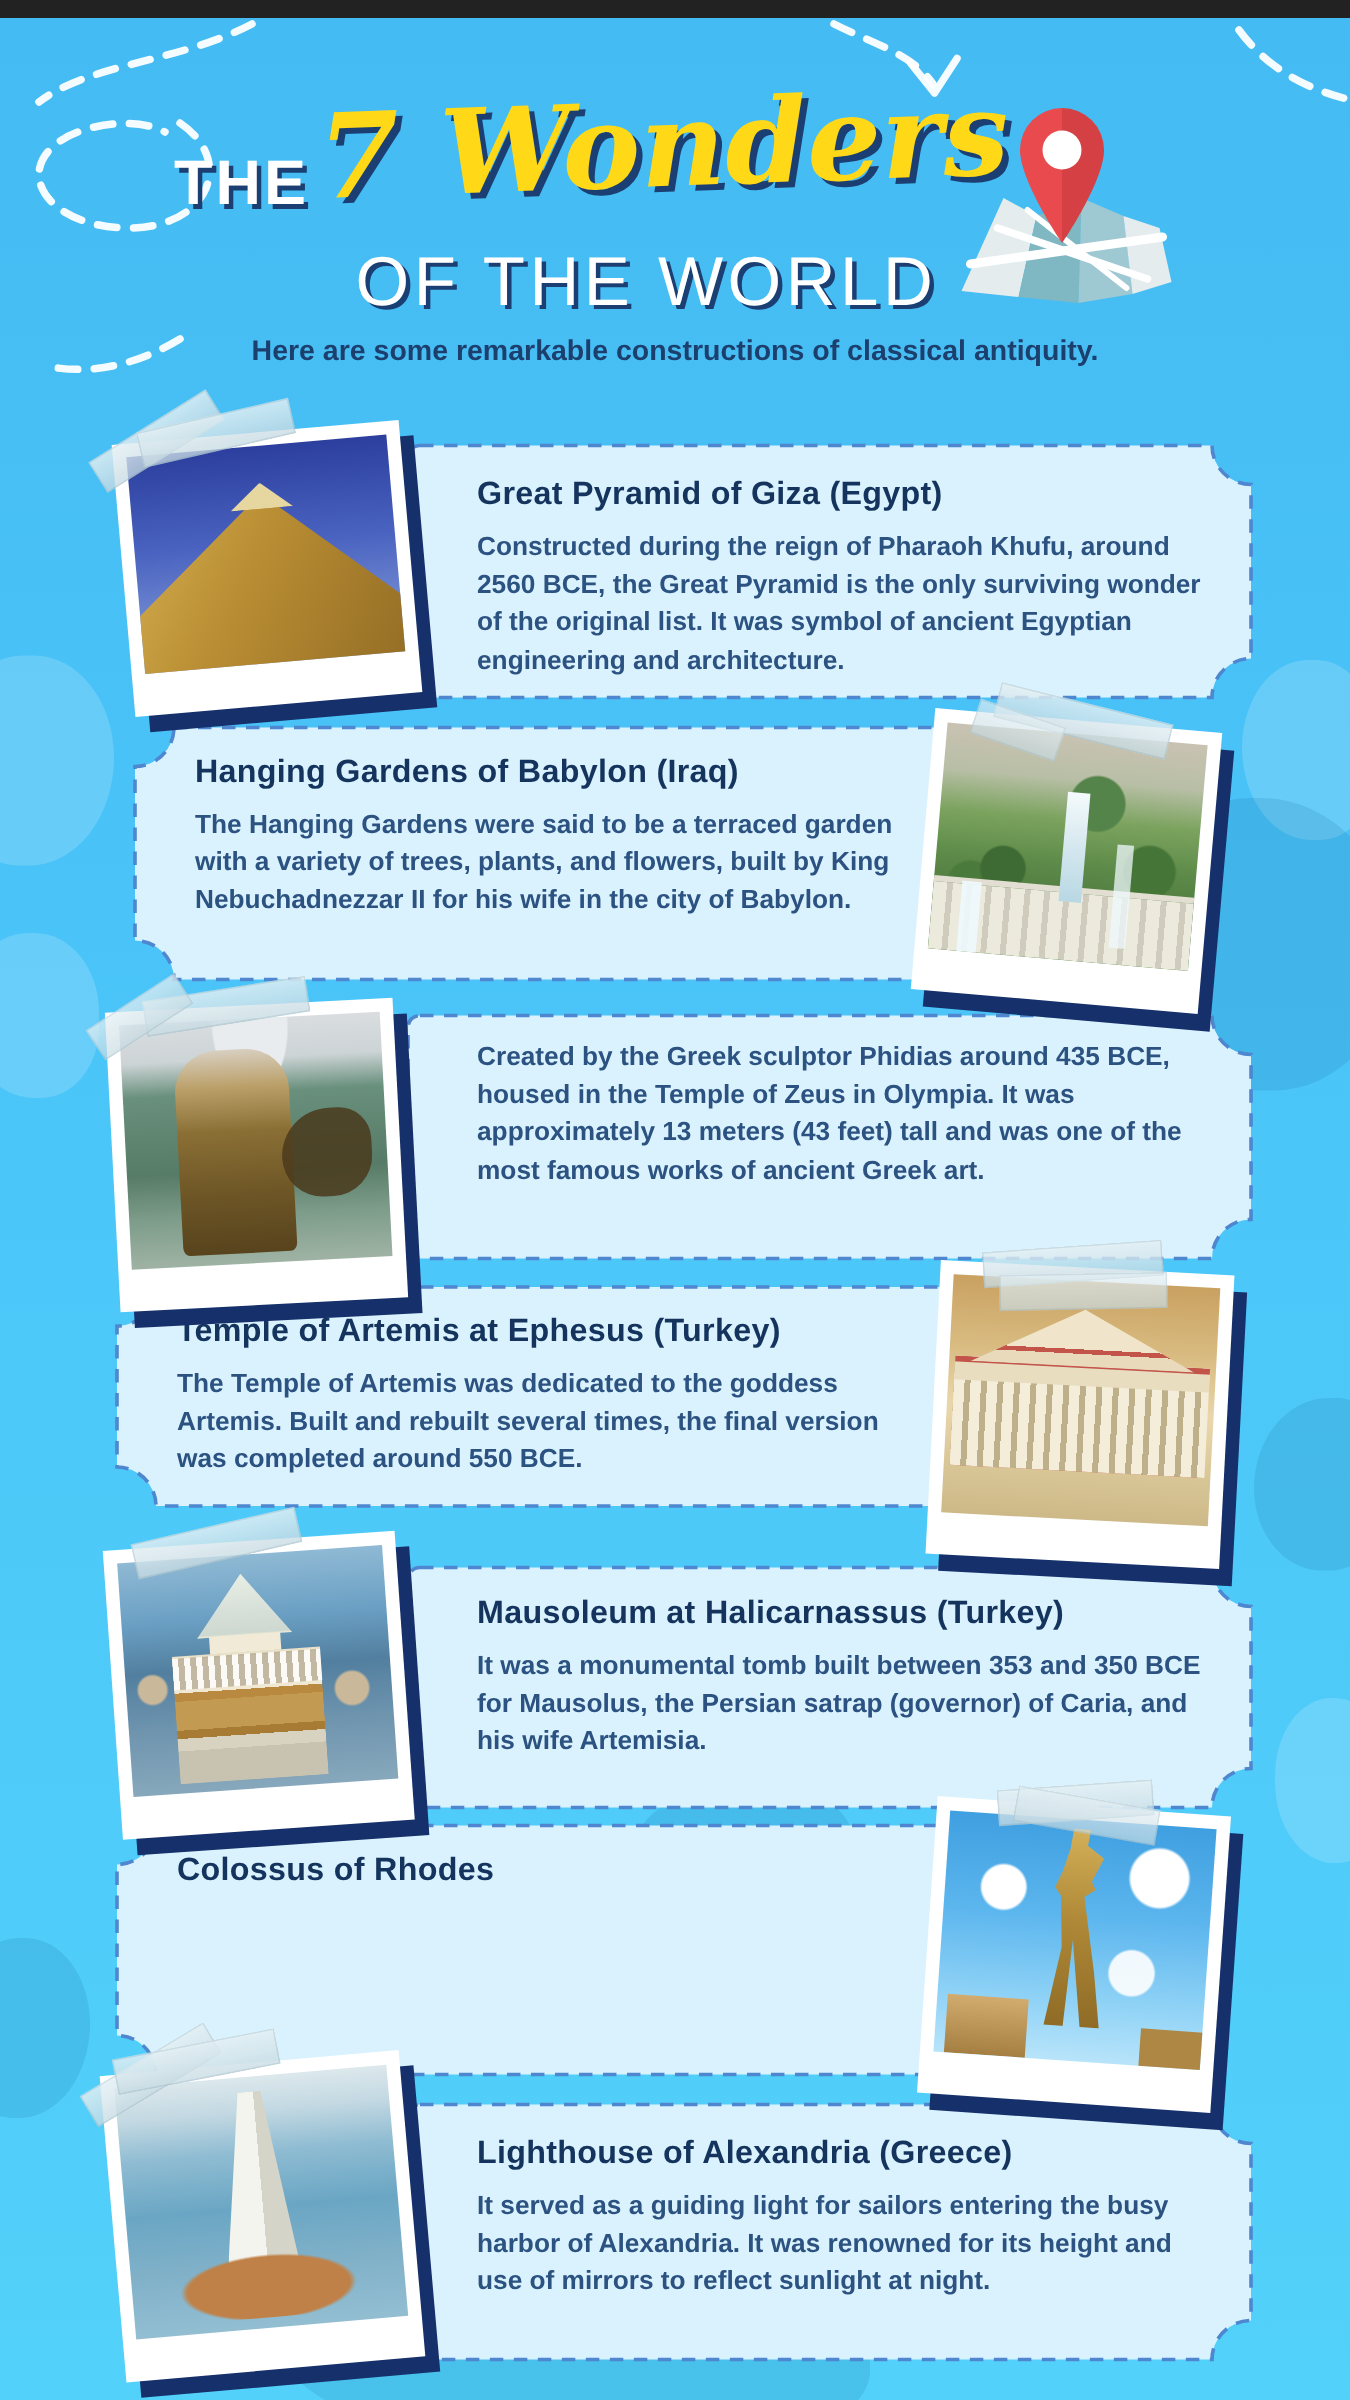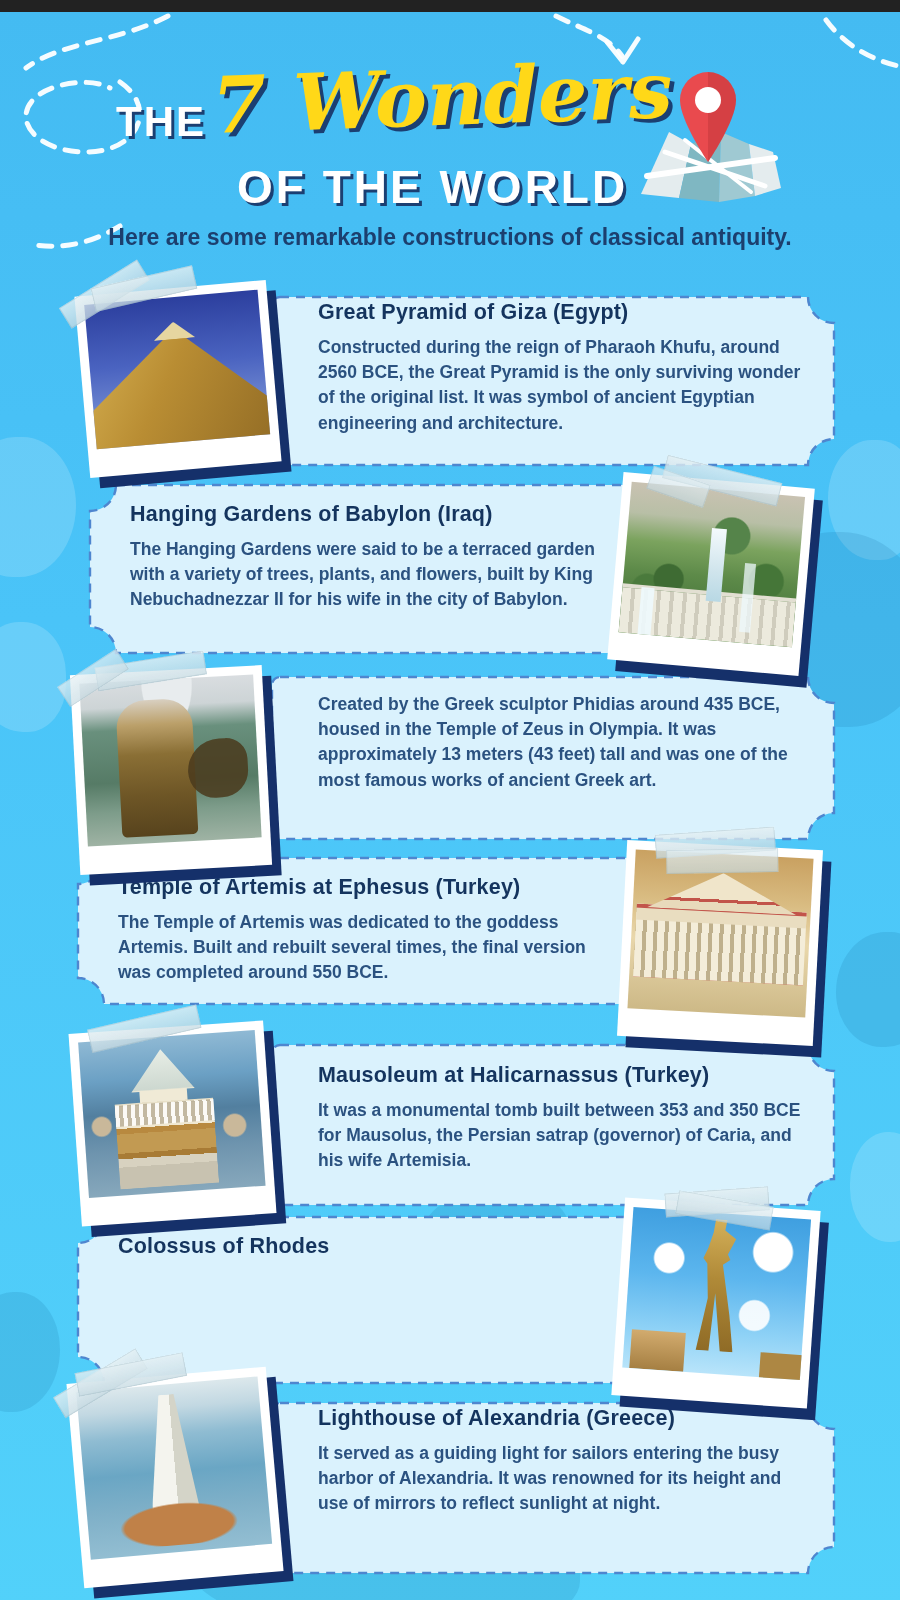--- a/index.html
+++ b/index.html
@@ -15,29 +15,29 @@
   
   .doodles{position:absolute; left:0; top:0; z-index:3;}
   .doodles path{fill:none; stroke:#fff; stroke-width:5; stroke-dasharray:13 11; stroke-linecap:round; opacity:.95;}
   .doodles path.arrowhead{stroke-dasharray:none;}
   
   .hdr-the{position:absolute; left:116px; top:86px; z-index:4; font-size:42px; font-weight:800;
     color:#fff; letter-spacing:2px; text-shadow:3px 3px 0 #1B3F72;}
   .hdr-script{position:absolute; left:212px; top:40px; z-index:4; font-family:"DejaVu Serif", serif;
     font-style:italic; font-weight:bold; font-size:78px; color:#FFD818; transform:rotate(-2deg);
     text-shadow:4px 4px 0 #1B3F72;}
-  .hdr-world{position:absolute; left:237px; top:148px; z-index:4; font-size:46px; font-weight:700;
+  .hdr-world{position:absolute; left:237px; top:148px; z-index:4; font-size:46px; font-weight:400;
     color:#fff; letter-spacing:3px; text-shadow:3px 3px 0 #1B3F72;}
   .hdr-sub{position:absolute; left:0; top:212px; width:900px; z-index:4; text-align:center;
-    font-size:23px; font-weight:600; color:#1C3F6E;}
+    font-size:19px; font-weight:600; color:#1C3F6E;}
   .map-icon{position:absolute; left:633px; top:52px; z-index:4;}
   
   .card{position:absolute; z-index:1;}
   .card svg.ticket{position:absolute; left:-2px; top:-2px;}
-  .card .card-content{position:absolute; inset:0; padding:3px 30px 10px 46px;}
+  .card .card-content{position:absolute; inset:0; padding:20px 30px 10px 46px;}
   .card.photo-right-side .card-content{padding:17px 38px 10px 40px;}
   .card-title{font-size:21.5px; font-weight:800; color:#14345E; letter-spacing:.2px; margin-bottom:10px;}
   .card-body{font-size:17.5px; line-height:1.44; color:#2B5280; font-weight:700;}
   .photo{position:absolute; z-index:2; background:#fff; padding:9px 9px 28px 9px;
     box-shadow:9px 11px 0 #15306A;}
   .photo .pic{position:relative; width:100%; height:100%; overflow:hidden;}
   .pic::before,.pic::after{content:""; position:absolute;}
   .tape{position:absolute; z-index:3; height:24px;
     background:linear-gradient(180deg,rgba(228,240,244,.92),rgba(198,218,226,.85));
     box-shadow:inset 0 0 0 1px rgba(120,150,165,.25); opacity:.9;}

